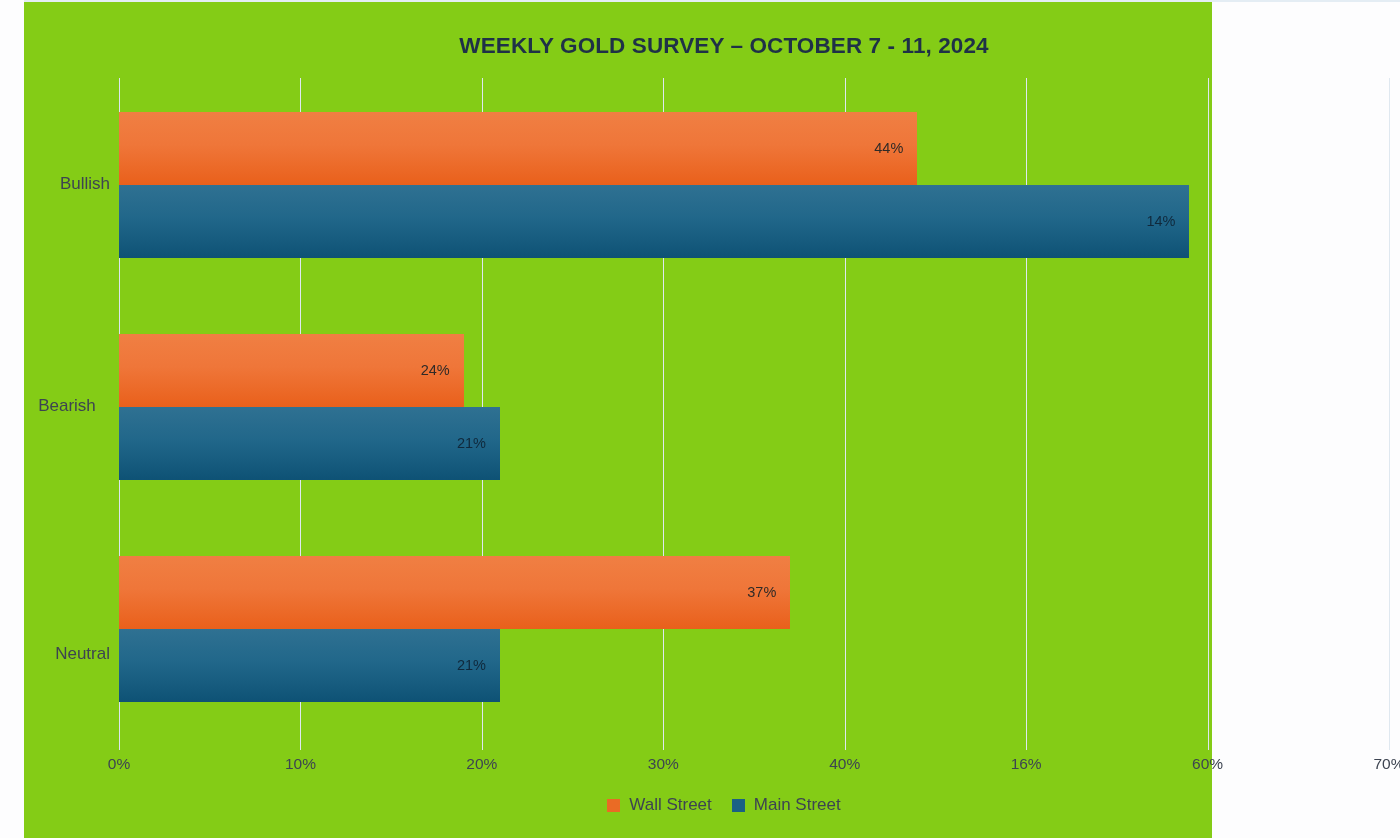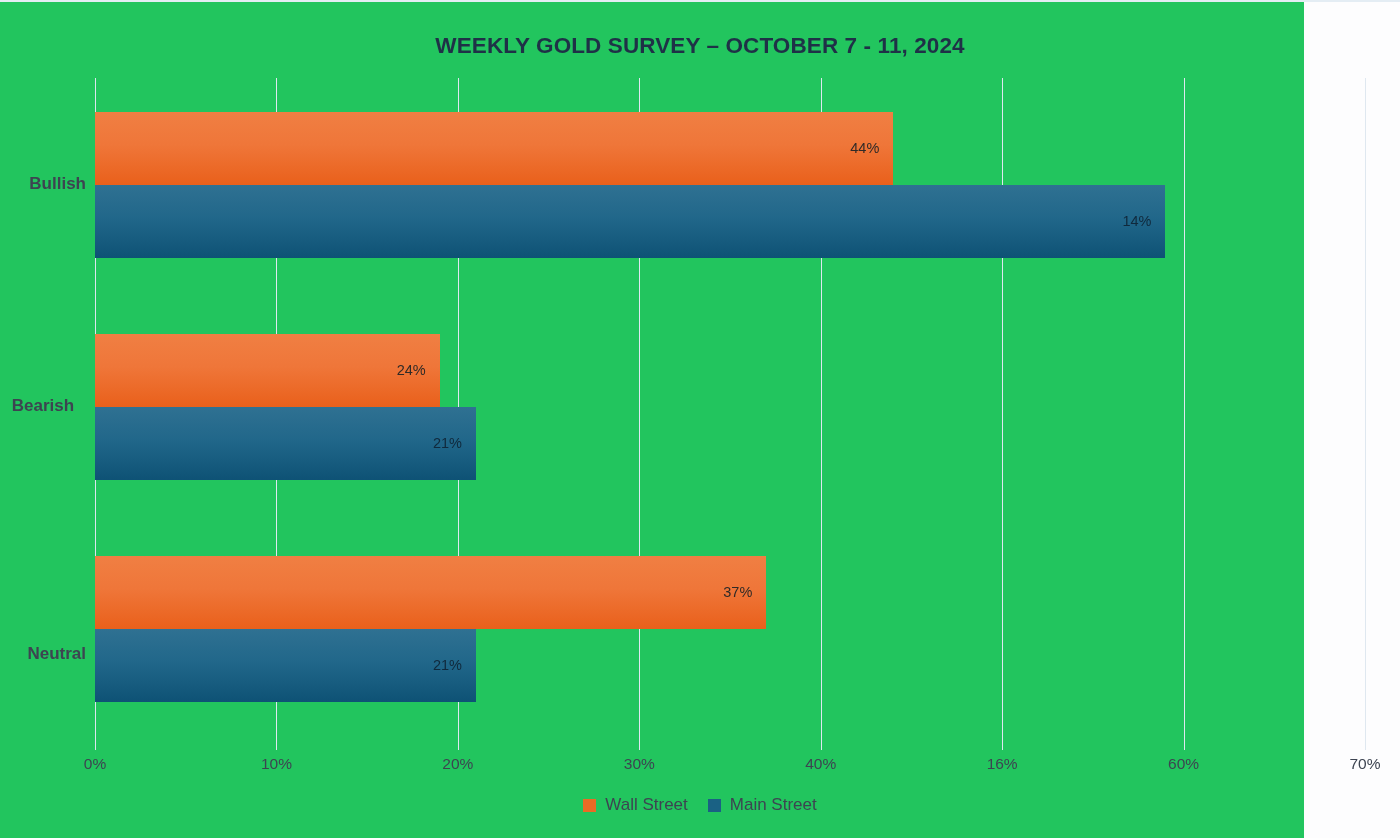--- a/index.html
+++ b/index.html
@@ -7,23 +7,24 @@
   html, body {
     width: 1400px;
     height: 838px;
     background: #fdfdfe;
     font-family: "Liberation Sans", sans-serif;
     overflow: hidden;
   }
 
   #page {
     position: relative;
-    width: 1304px;
+    width: 1188px;
     height: 838px;
-    background: #22c55e;
+    background: #84cc16;
+    margin-left: 24px;
   }
 
   
   .top-hairline {
     position: absolute;
     left: 0; top: 0;
     width: 1400px; height: 2px;
     background: #e4edf4;
   }
 
@@ -90,21 +91,21 @@
     right: 0;
     width: 86px;
     text-align: right;
     font-size: 17px;
     color: #3d4451;
     white-space: nowrap;
   }
   #cat-labels {
     position: absolute;
     left: 0; top: 78px;
-    width: 86px; height: 672px; font-weight: bold;
+    width: 86px; height: 672px;
   }
 
   
   #xticks {
     position: absolute;
     left: 95px; top: 755px;
     width: 1270px; height: 26px;
   }
   .xtick {
     position: absolute;

